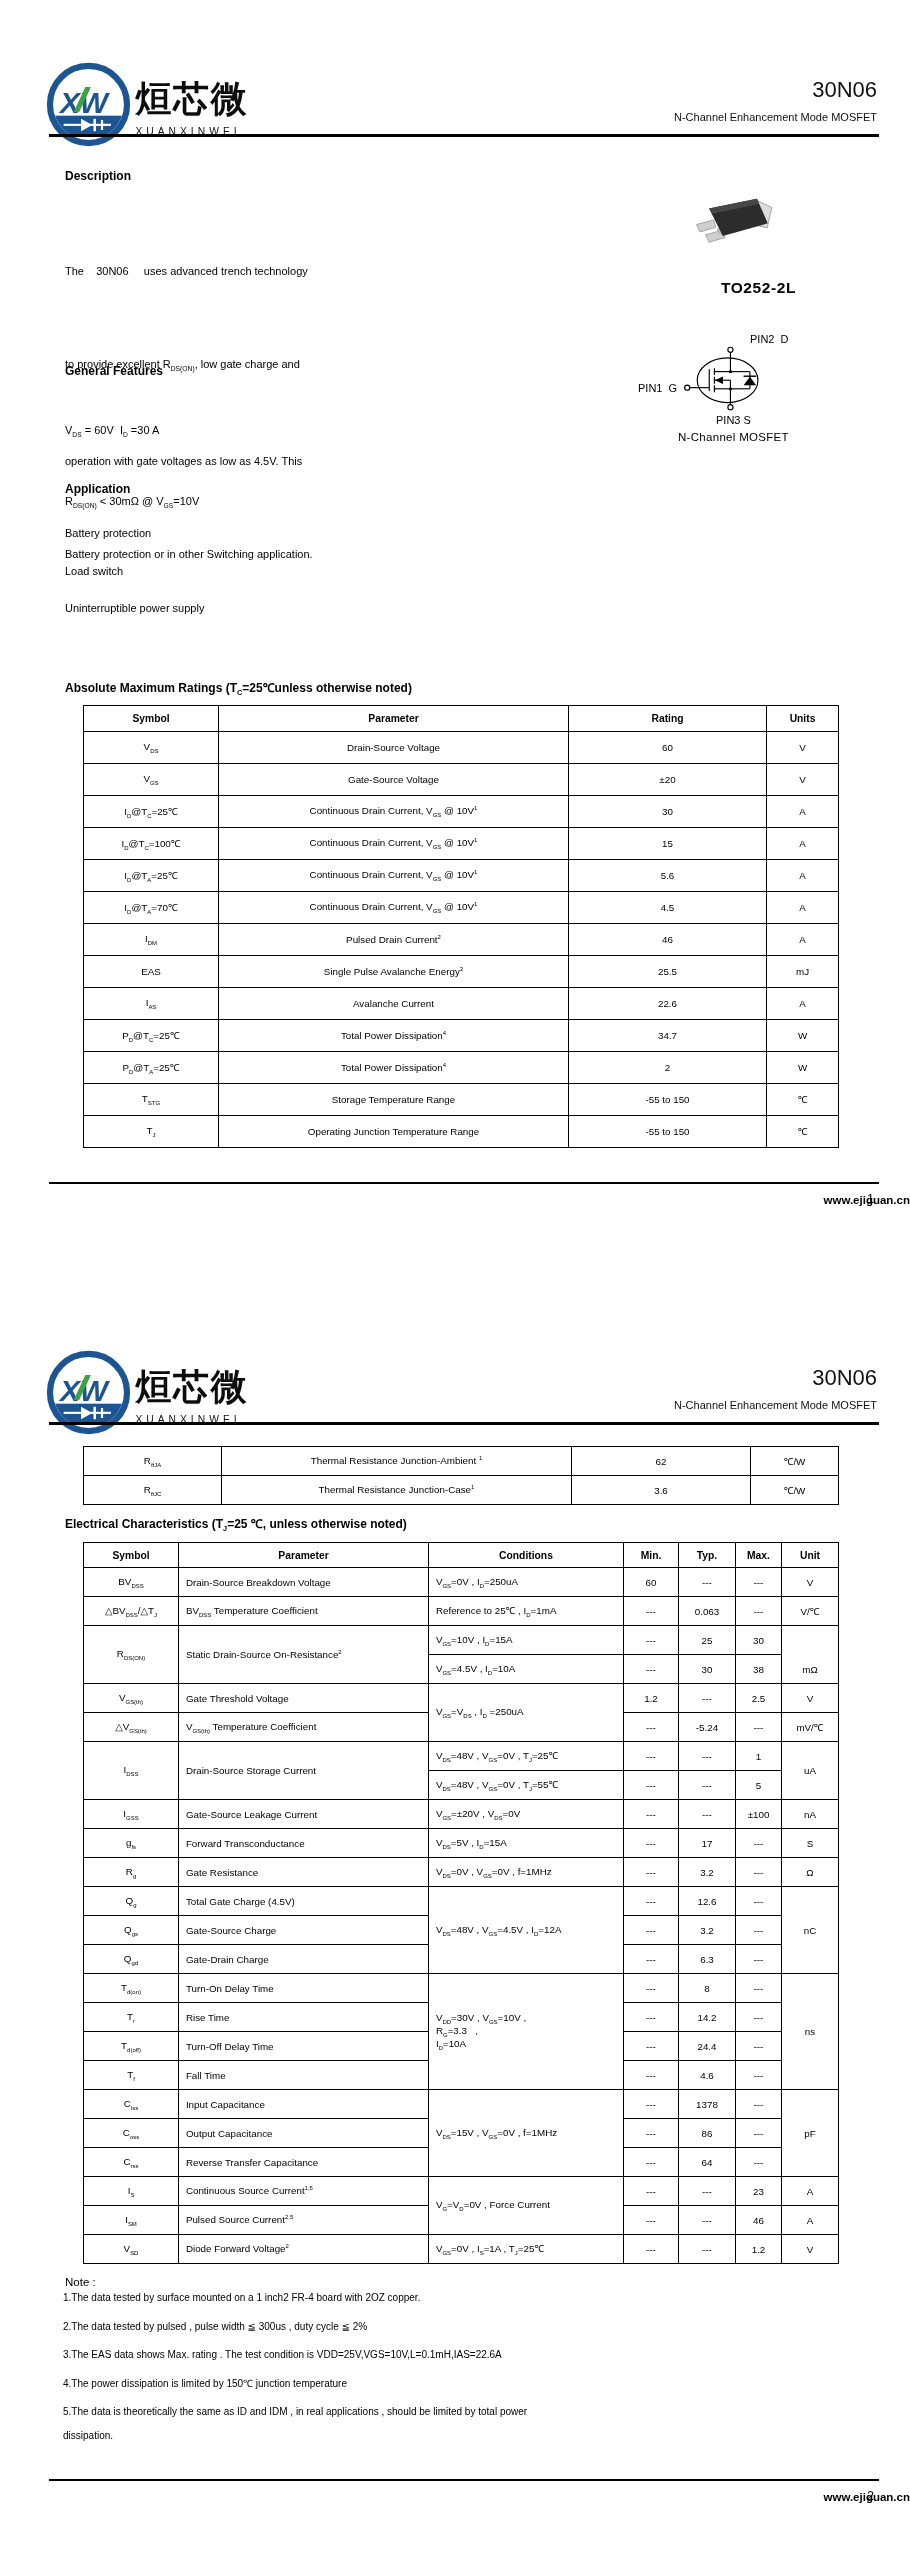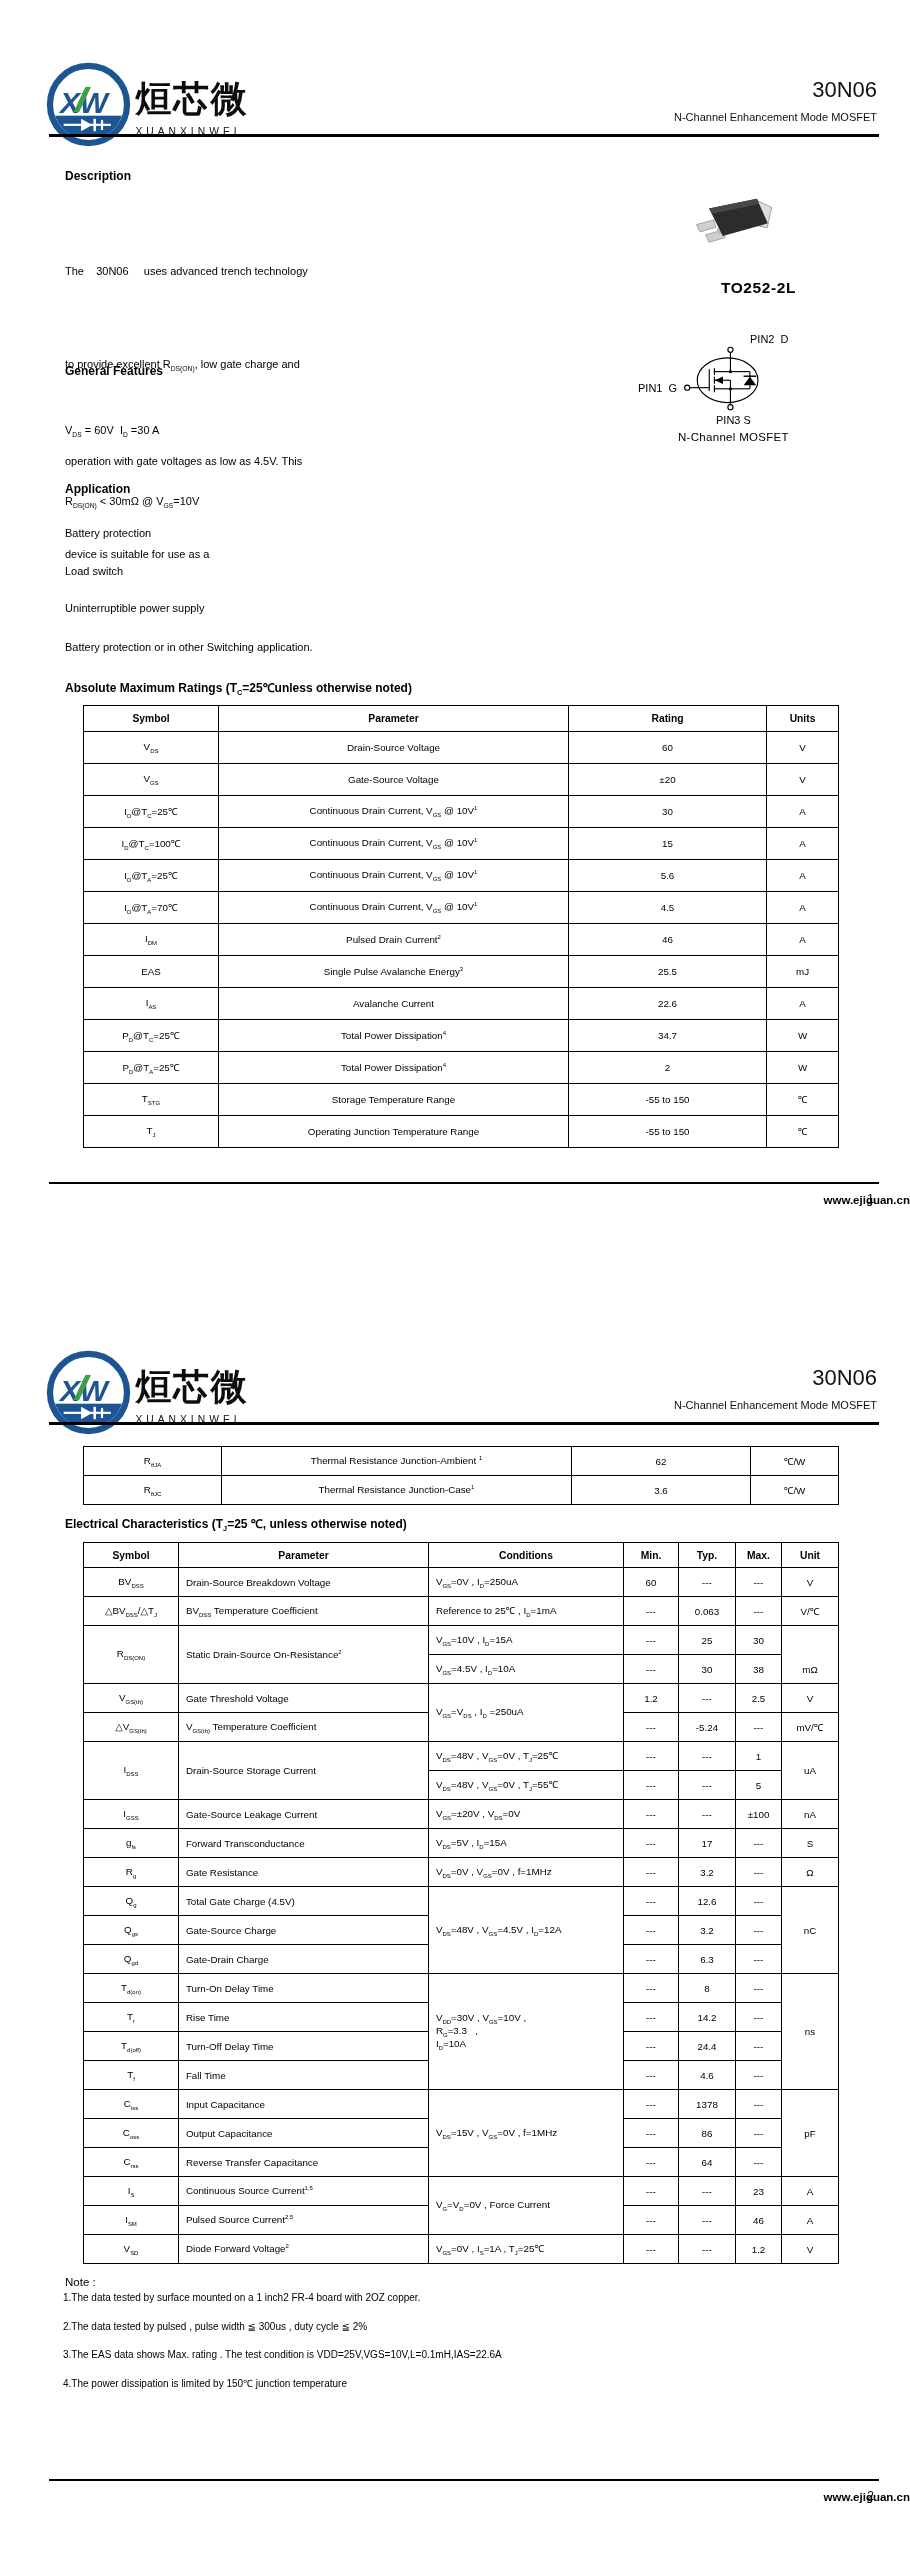--- a/index.html
+++ b/index.html
@@ -111,21 +111,20 @@
     <div class="part-no">30N06</div>
     <div class="part-sub">N-Channel Enhancement Mode MOSFET</div>
   </div>
   <div class="hrule hrule-top"></div>
 
   <h2 class="sec-h desc-h">Description</h2>
   <div class="desc-lines">
     <div class="desc-line">The    30N06     uses advanced trench technology</div>
     <div class="desc-line">to provide excellent R<sub>DS(ON)</sub>, low gate charge and</div>
     <div class="desc-line">operation with gate voltages as low as 4.5V. This</div>
-    <div class="desc-line">device is suitable for use as a</div>
     <div class="desc-line">Battery protection or in other Switching application.</div>
   </div>
 
   <h2 class="sec-h feat-h">General Features</h2>
   <div class="feat-lines">
     <div class="feat-line">V<sub>DS</sub> = 60V  I<sub>D</sub> =30 A</div>
     <div class="feat-line">R<sub>DS(ON)</sub> &lt; 30mΩ @ V<sub>GS</sub>=10V</div>
   </div>
 
   <h2 class="sec-h app-h">Application</h2>
@@ -549,19 +548,20 @@
         </tr>
       </tbody>
   </table>
 
   <div class="note-h">Note :</div>
   <div class="note-items">
     <div class="note-item">1.The data tested by surface mounted on a 1 inch2 FR-4 board with 2OZ copper.</div>
     <div class="note-item">2.The data tested by pulsed , pulse width ≦ 300us , duty cycle ≦ 2%</div>
     <div class="note-item">3.The EAS data shows Max. rating . The test condition is VDD=25V,VGS=10V,L=0.1mH,IAS=22.6A</div>
     <div class="note-item">4.The power dissipation is limited by 150℃ junction temperature</div>
+    <div class="note-item">5.The data is theoretically the same as ID and IDM , in real applications , should be limited by total power<br>dissipation.</div>
   </div>
 
   <div class="hrule f-rule"></div>
   <div class="f-site">www.ejiguan.cn</div>
   <div class="f-page">2</div>
 </section>
 
 
 </body></html>

